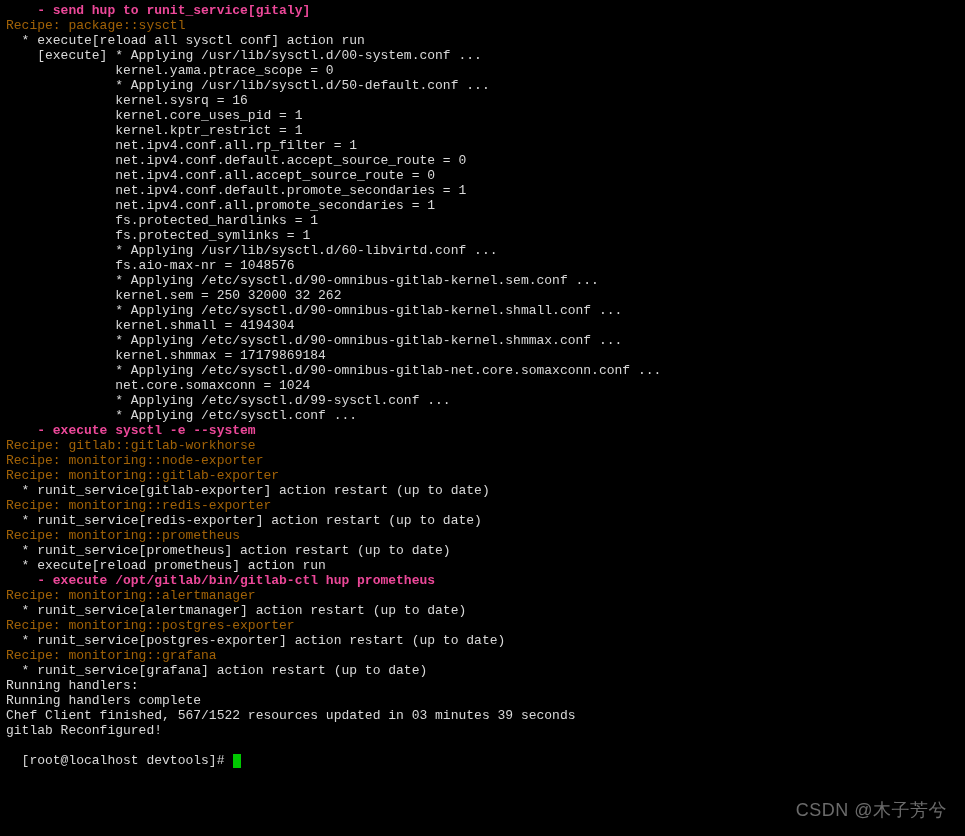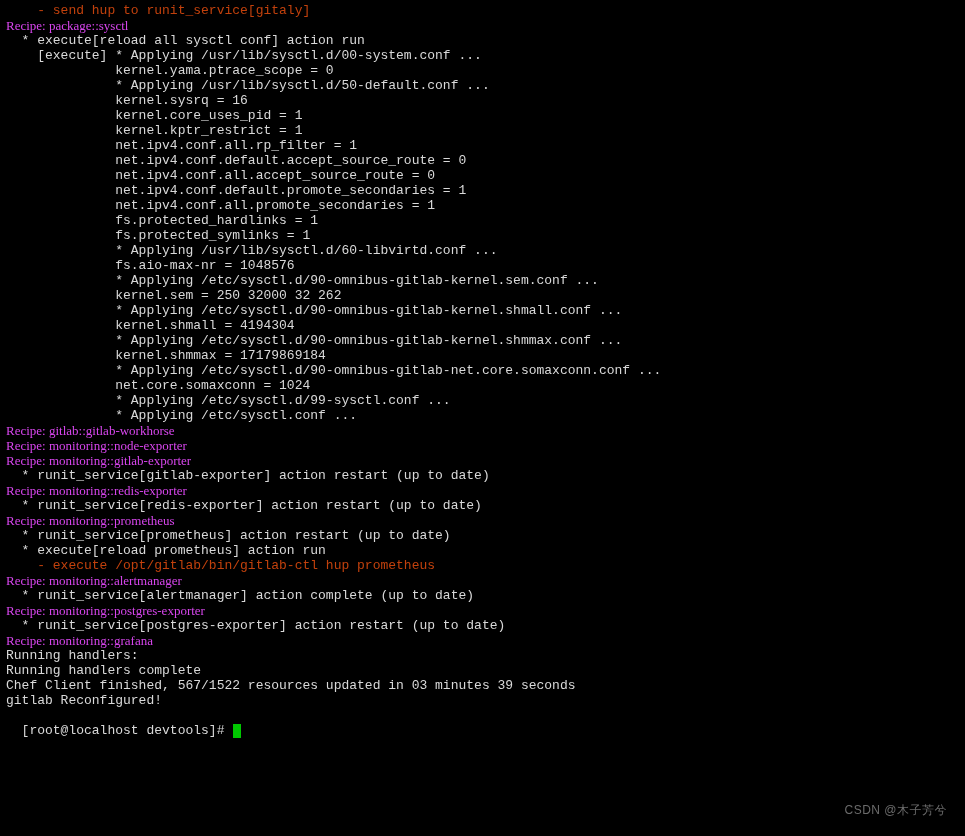--- a/index.html
+++ b/index.html
@@ -13,36 +13,36 @@
   body {
     font-family: "Consolas", "Menlo", "Courier New", monospace;
     font-size: 13px;
     line-height: 15px;
     color: #d9d9d9;
     padding: 3px 6px;
     box-sizing: border-box;
     position: relative;
   }
   .line { white-space: pre; }
-  .green      { color: #d946ef; font-family: Liberation Serif, serif; }
-  .dimgreen   { color: #c2410c; }
+  .green      { color: #a16207; }
+  .dimgreen   { color: #ec4899; font-weight: bold; }
   .cursor {
     display: inline-block;
     width: 8px;
     height: 14px;
     background: #00c800;
     vertical-align: text-bottom;
     margin-left: 1px;
   }
   .watermark {
     position: absolute;
     right: 18px;
     bottom: 18px;
     color: #6b6b6b;
-    font-size: 12px;
+    font-size: 18px;
     font-family: Arial, "Microsoft YaHei", sans-serif;
     letter-spacing: 0.5px;
     margin-top: 24px;
   }
 </style>
 </head>
 <body>
 
 <div id="term">
     <div class="line dimgreen">    - send hup to runit_service[gitaly]</div>
@@ -66,35 +66,37 @@
     <div class="line ">              * Applying /etc/sysctl.d/90-omnibus-gitlab-kernel.sem.conf ...</div>
     <div class="line ">              kernel.sem = 250 32000 32 262</div>
     <div class="line ">              * Applying /etc/sysctl.d/90-omnibus-gitlab-kernel.shmall.conf ...</div>
     <div class="line ">              kernel.shmall = 4194304</div>
     <div class="line ">              * Applying /etc/sysctl.d/90-omnibus-gitlab-kernel.shmmax.conf ...</div>
     <div class="line ">              kernel.shmmax = 17179869184</div>
     <div class="line ">              * Applying /etc/sysctl.d/90-omnibus-gitlab-net.core.somaxconn.conf ...</div>
     <div class="line ">              net.core.somaxconn = 1024</div>
     <div class="line ">              * Applying /etc/sysctl.d/99-sysctl.conf ...</div>
     <div class="line ">              * Applying /etc/sysctl.conf ...</div>
+    <div class="line dimgreen">    - execute sysctl -e --system</div>
     <div class="line green">Recipe: gitlab::gitlab-workhorse</div>
     <div class="line green">Recipe: monitoring::node-exporter</div>
     <div class="line green">Recipe: monitoring::gitlab-exporter</div>
     <div class="line ">  * runit_service[gitlab-exporter] action restart (up to date)</div>
     <div class="line green">Recipe: monitoring::redis-exporter</div>
     <div class="line ">  * runit_service[redis-exporter] action restart (up to date)</div>
     <div class="line green">Recipe: monitoring::prometheus</div>
     <div class="line ">  * runit_service[prometheus] action restart (up to date)</div>
     <div class="line ">  * execute[reload prometheus] action run</div>
     <div class="line dimgreen">    - execute /opt/gitlab/bin/gitlab-ctl hup prometheus</div>
     <div class="line green">Recipe: monitoring::alertmanager</div>
-    <div class="line ">  * runit_service[alertmanager] action complete (up to date)</div>
+    <div class="line ">  * runit_service[alertmanager] action restart (up to date)</div>
     <div class="line green">Recipe: monitoring::postgres-exporter</div>
     <div class="line ">  * runit_service[postgres-exporter] action restart (up to date)</div>
     <div class="line green">Recipe: monitoring::grafana</div>
+    <div class="line ">  * runit_service[grafana] action restart (up to date)</div>
     <div class="line "></div>
     <div class="line ">Running handlers:</div>
     <div class="line ">Running handlers complete</div>
     <div class="line ">Chef Client finished, 567/1522 resources updated in 03 minutes 39 seconds</div>
     <div class="line ">gitlab Reconfigured!</div>
   </div>
 
 <div class="line">
   <span>[root@localhost devtools]# </span><span class="cursor"></span>
 </div>

